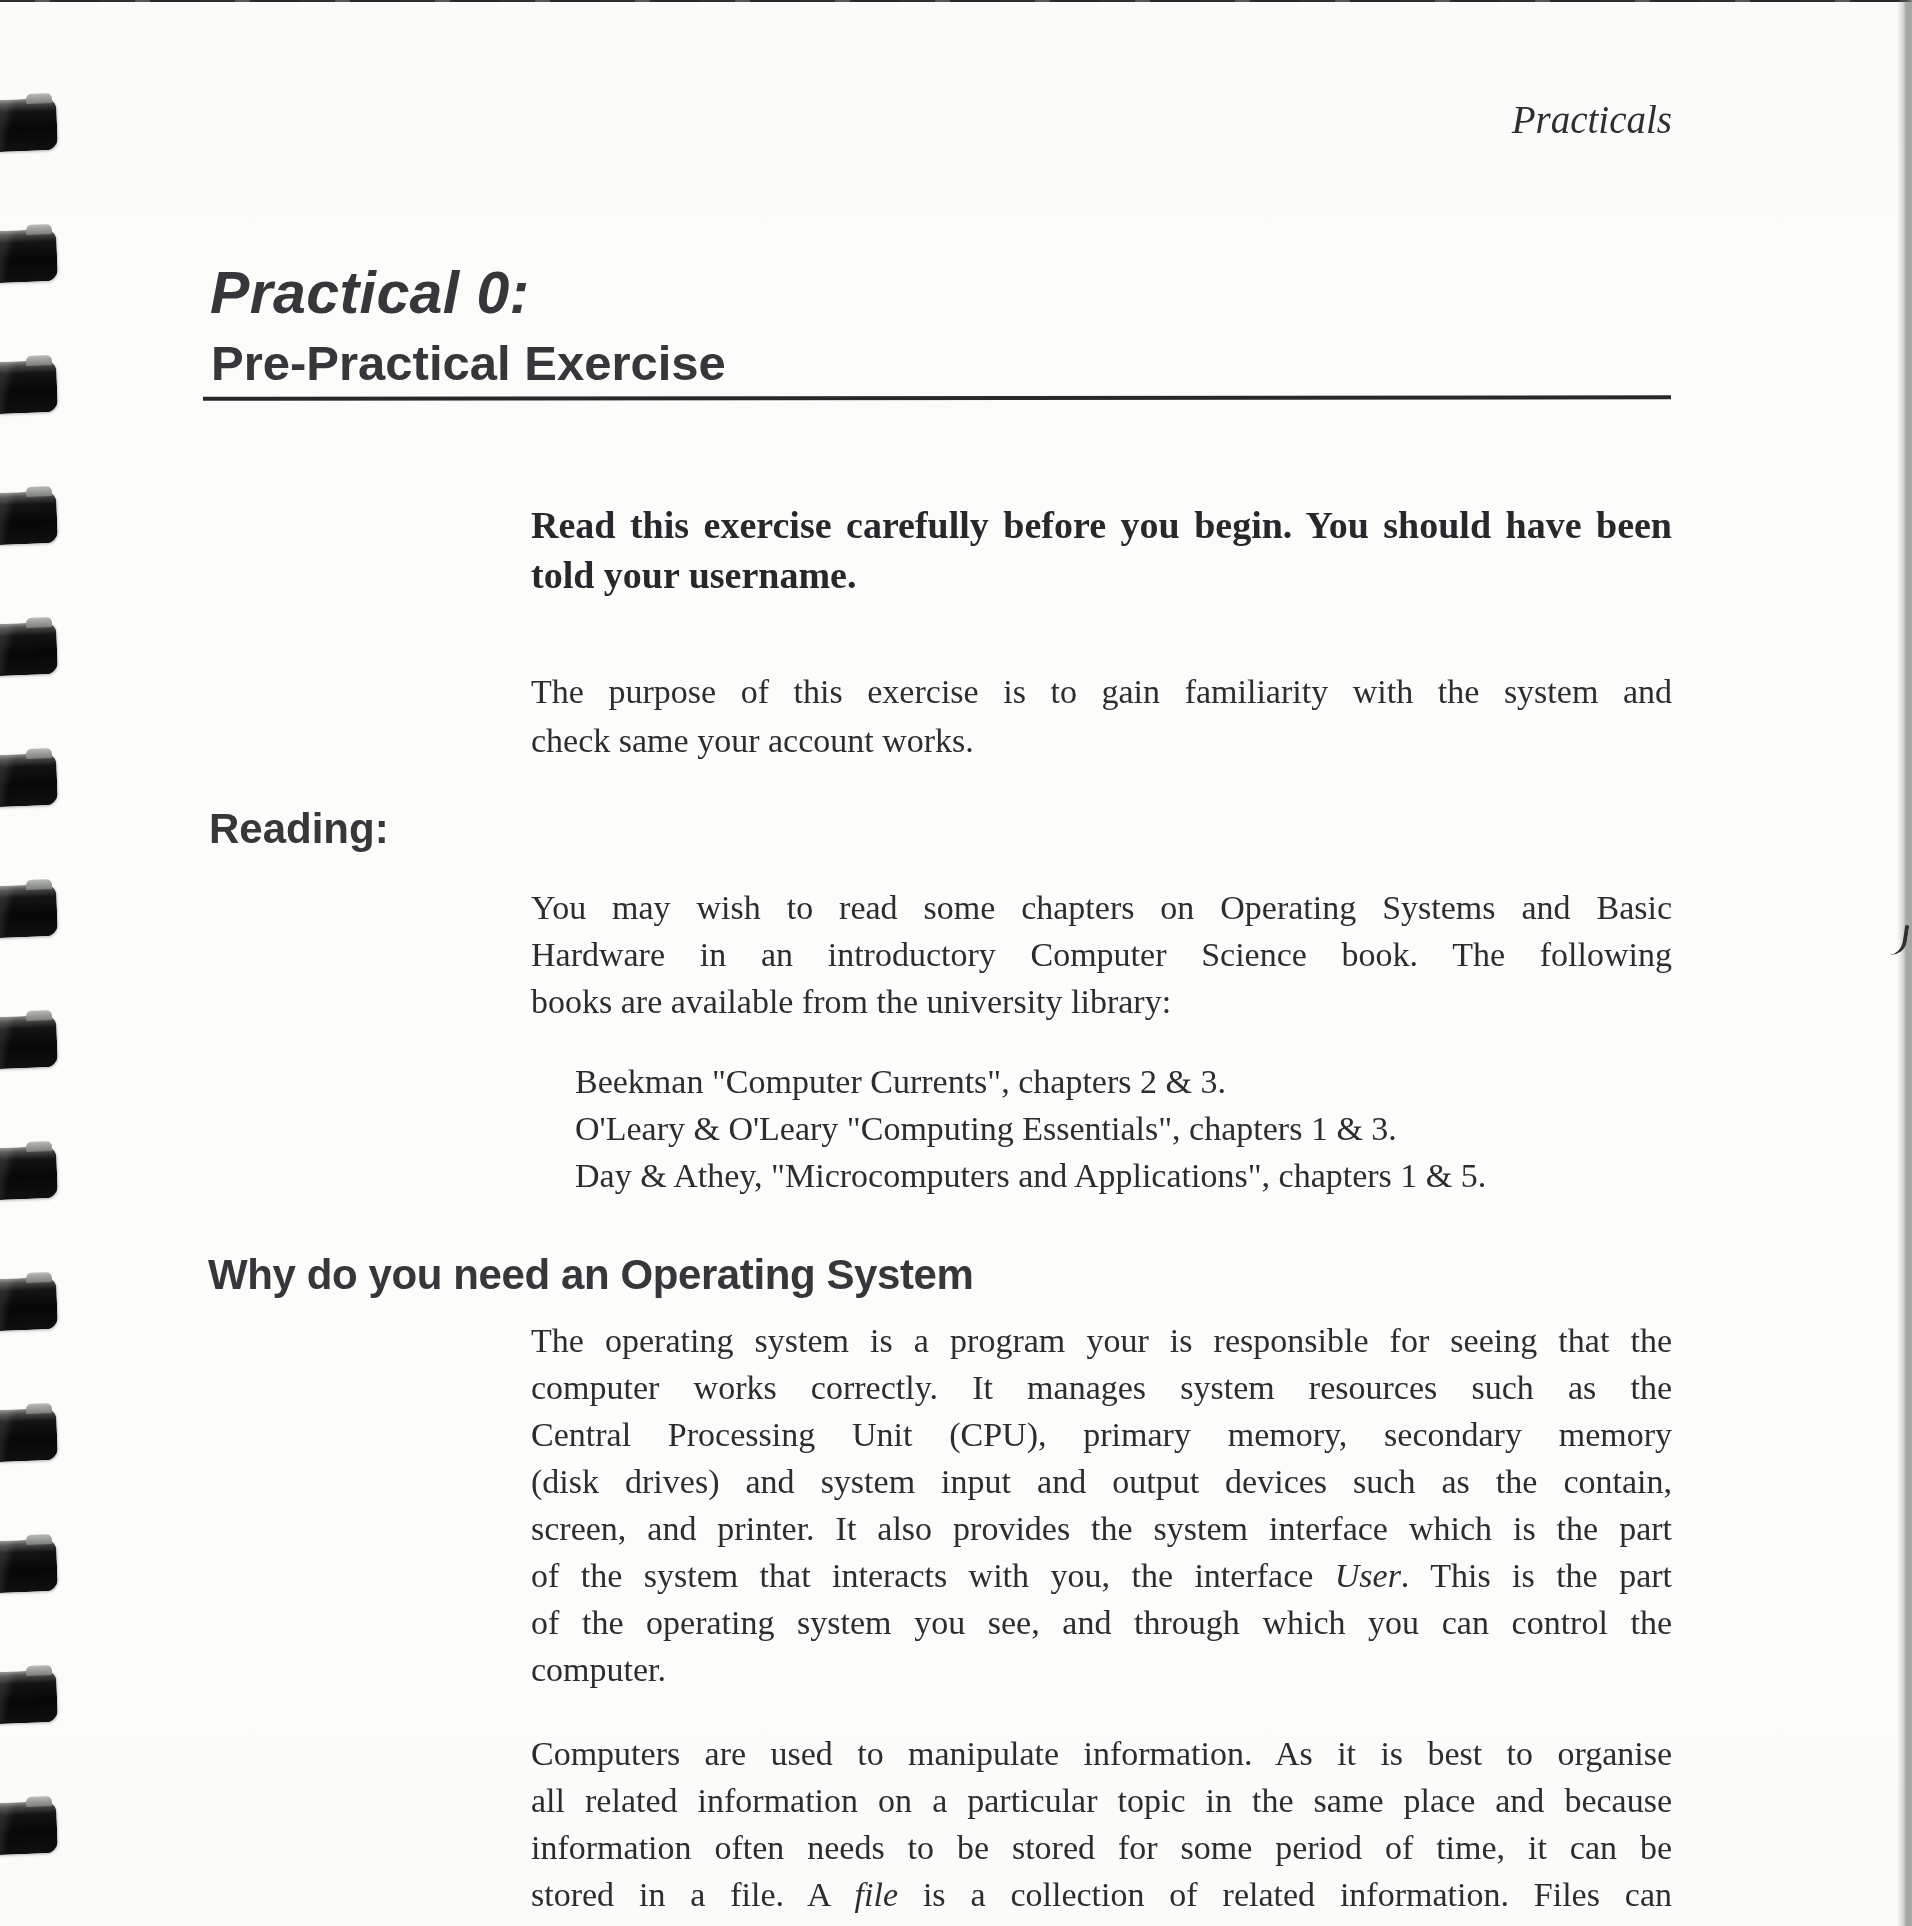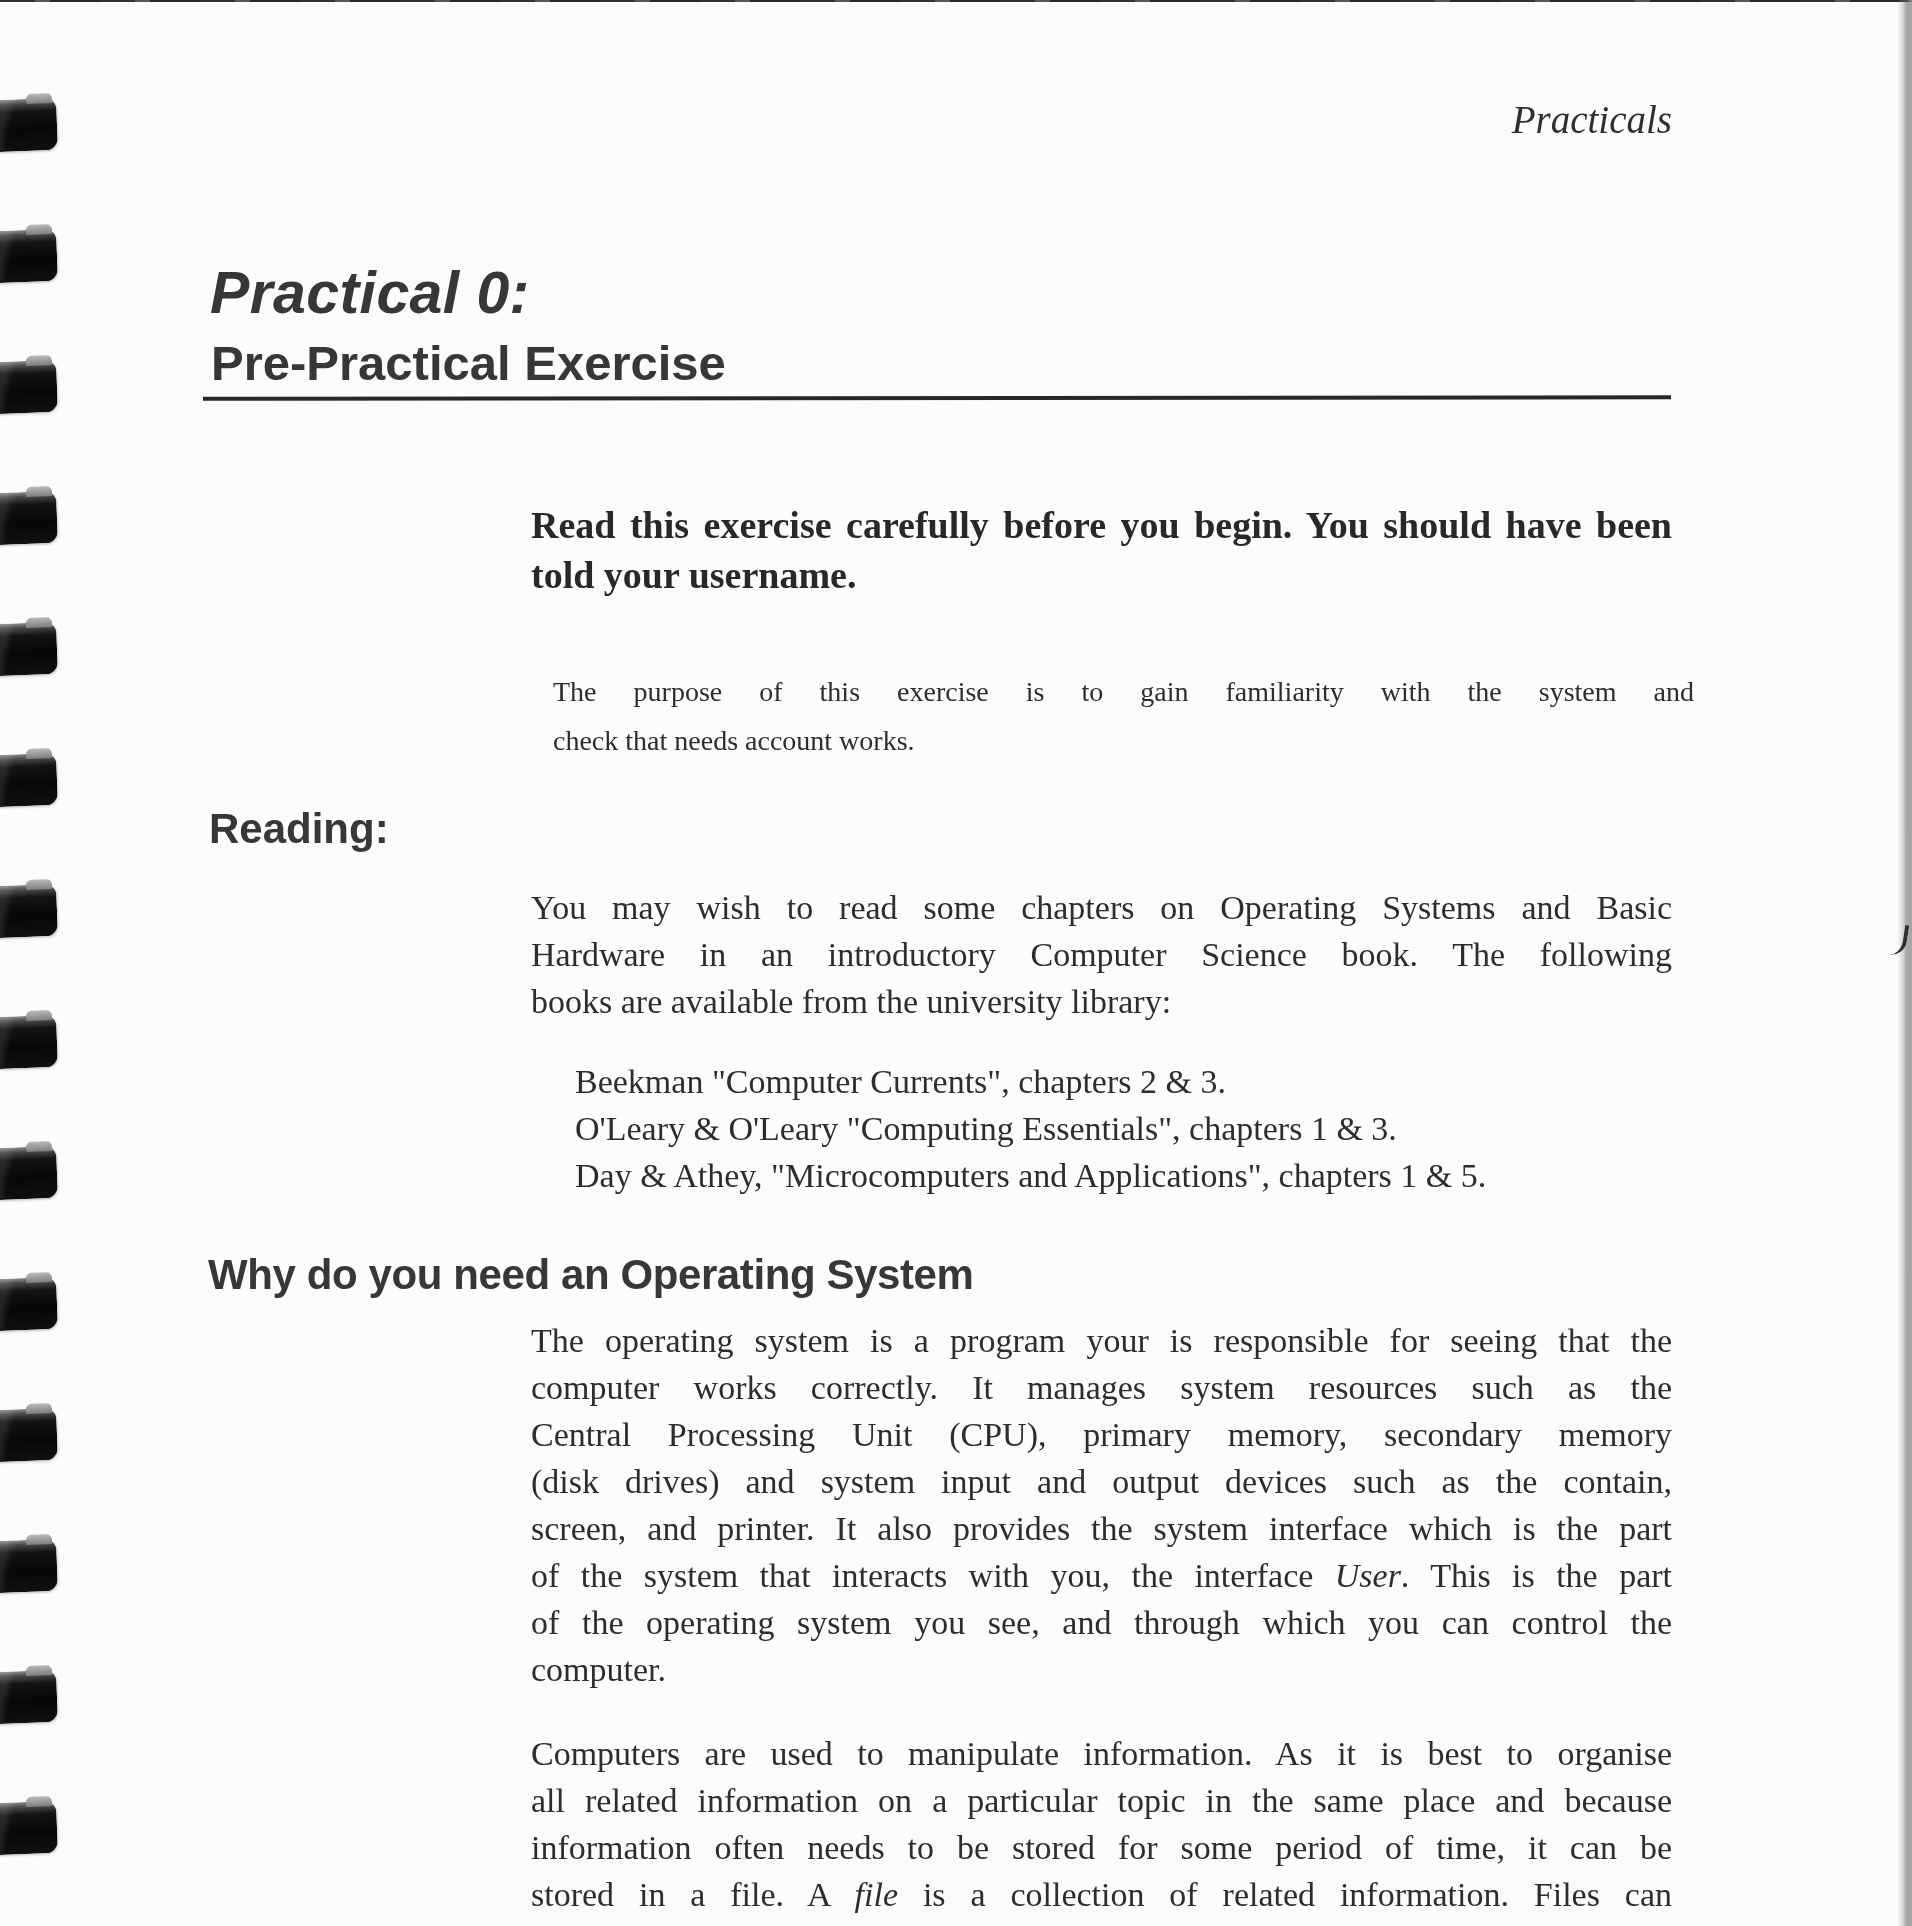--- a/index.html
+++ b/index.html
@@ -74,22 +74,22 @@
   }
   .rule {
     top: 396px; left: 203px; width: 1468px; height: 3.5px;
     background: #28282a; transform: rotate(-0.06deg);
   }
   .p-note {
     top: 500px; left: 531px; width: 1141px;
     font-weight: bold; font-size: 38px; line-height: 50px; color: #28282c;
   }
   .p-purpose {
-    top: 667px; left: 553px; width: 1141px;
-    font-size: 28px; line-height: 49px;
+    top: 667px; left: 531px; width: 1141px;
+    font-size: 34px; line-height: 49px;
   }
   .h-reading {
     top: 804px; left: 209px; width: 770px;
     font-family: "Liberation Sans", sans-serif; font-weight: bold;
     font-size: 42px; line-height: 1.2; color: #37373b;
   }
   .p-reading-intro {
     top: 884px; left: 531px; width: 1141px;
     font-size: 34px; line-height: 47px;
   }
@@ -142,21 +142,21 @@
   <div class="blk h1-title">Practical 0:</div>
   <div class="blk h2-subtitle">Pre-Practical Exercise</div>
   <div class="blk rule"></div>
 
   <div class="blk p-note">
       <div class="tline"><span>Read this exercise carefully before you begin.  You should have been</span></div>
       <div class="tline tlast"><span>told your username.</span></div>
     </div>
   <div class="blk p-purpose">
       <div class="tline"><span>The purpose of this exercise is to gain familiarity with the system and</span></div>
-      <div class="tline tlast"><span>check that needs account works.</span></div>
+      <div class="tline tlast"><span>check same your account works.</span></div>
     </div>
 
   <div class="blk h-reading">Reading:</div>
   <div class="blk p-reading-intro">
       <div class="tline"><span>You may wish to read some chapters on Operating Systems and Basic</span></div>
       <div class="tline"><span>Hardware in an introductory Computer Science book.  The following</span></div>
       <div class="tline tlast"><span>books are available from the university library:</span></div>
     </div>
   <div class="blk list-books noj">
       <div class="tline"><span>Beekman "Computer Currents", chapters 2 &amp; 3.</span></div>

